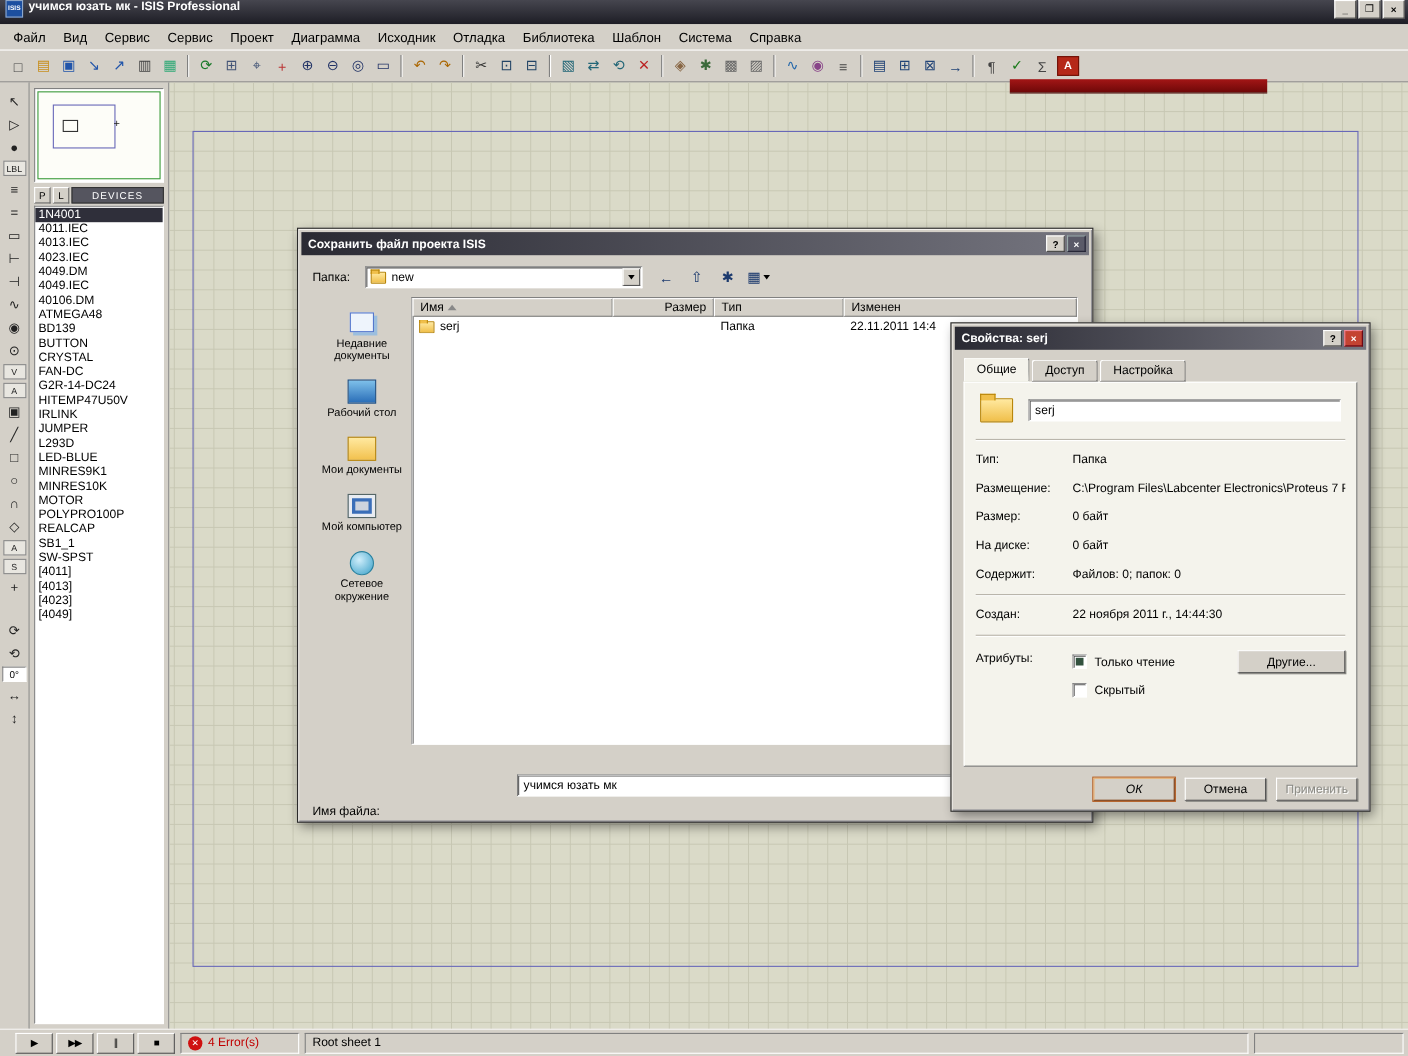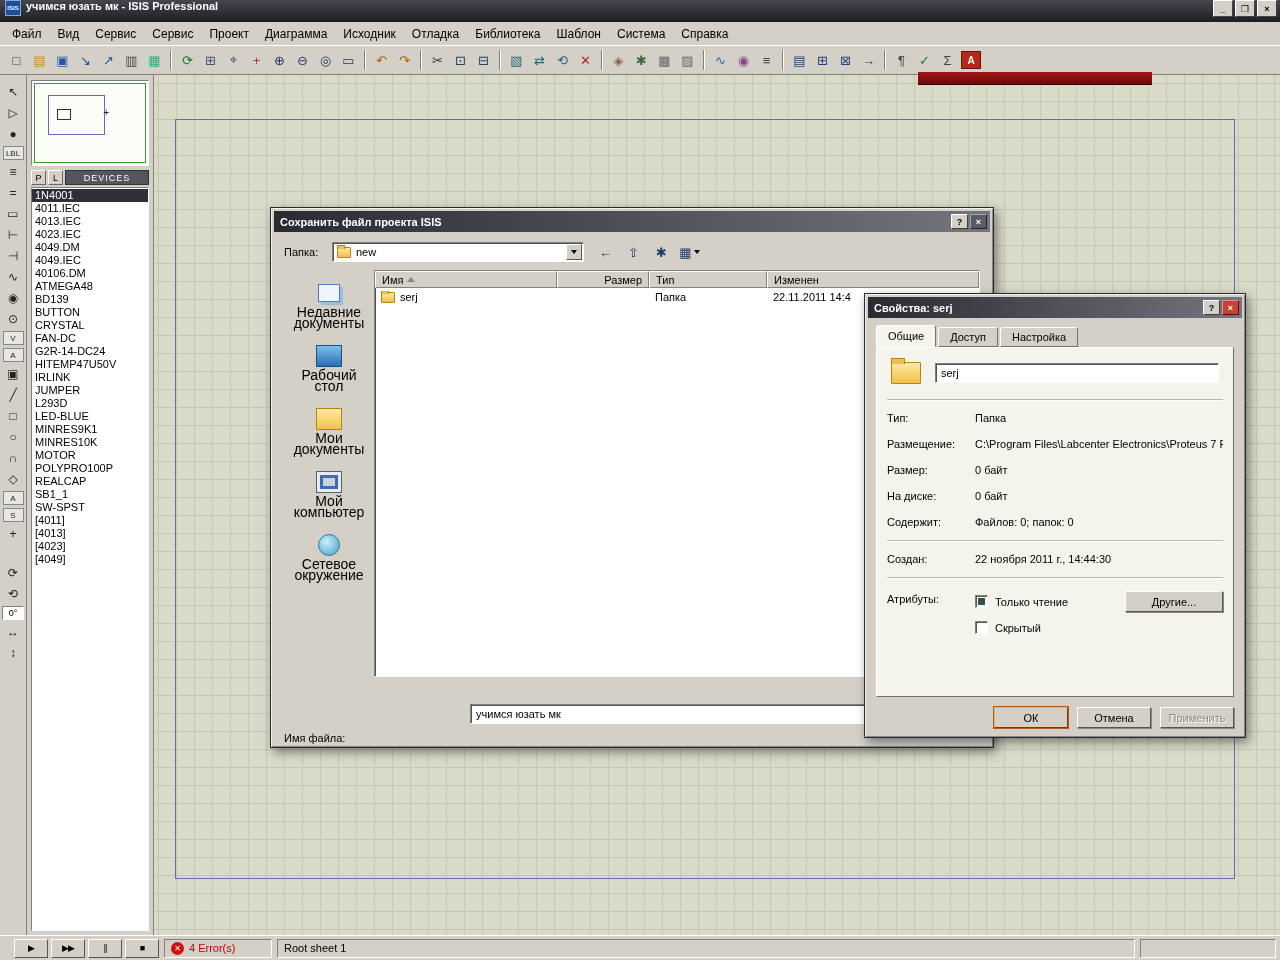--- a/index.html
+++ b/index.html
@@ -75,21 +75,21 @@
   .folder-row label { width:48px; }
   .combo { height:20px; background:#fff; border:1px solid; border-color:#808080 #fff #fff #808080; box-shadow:inset 1px 1px 0 #555; display:flex; align-items:center; gap:5px; padding-left:4px; position:relative; padding-right:20px; }
   .folder-combo { width:252px; }
   .combo-btn { position:absolute; right:1px; top:1px; bottom:1px; width:16px; background:#d4d0c8; border:1px solid; border-color:#fff #555 #555 #fff; display:flex; align-items:center; justify-content:center; }
   .arrow-down { width:0; height:0; border-left:3px solid transparent; border-right:3px solid transparent; border-top:4px solid #000; }
   .nav { display:flex; gap:5px; margin-left:10px; }
   .nav-btn { width:23px; height:20px; display:flex; align-items:center; justify-content:center; font-size:13px; color:#1c3a6e; gap:2px; }
   .save-body { flex:1; display:flex; margin:4px 10px 0; min-height:0; }
   .places { width:90px; display:flex; flex-direction:column; align-items:center; padding-top:12px; gap:16px; flex:none; }
   .place { display:flex; flex-direction:column; align-items:center; gap:3px; width:82px; }
-  .place-label { font-size:14px; text-align:center; line-height:11px; }
+  .place-label { font-size:10px; text-align:center; line-height:11px; }
   .place-icon { width:26px; height:22px; }
   .recent-docs-icon { background:#eef4fc; border:1px solid #5577cc; box-shadow:3px 3px 0 #9bbede; width:22px; height:18px; margin:2px; }
   .desktop-icon { background:linear-gradient(#7ec0ea,#2a6eb8); border:1px solid #1c4f86; }
   .my-documents-icon { background:linear-gradient(#ffe9a0,#f2c14e); border:1px solid #b8860b; }
   .my-computer-icon { background:#cdd3dd; border:1px solid #566; box-shadow:inset 0 0 0 3px #e8ecf2, inset 0 0 0 6px #3a6eb8; }
   .network-icon { background:radial-gradient(circle at 38% 35%,#cfeefb,#3aa0c8); border:1px solid #27809f; border-radius:50%; width:22px; height:22px; margin:0 2px; }
 
   .filelist { flex:1; background:#fff; border:1px solid; border-color:#808080 #fff #fff #808080; box-shadow:inset 1px 1px 0 #555; display:flex; flex-direction:column; min-width:0; }
   .fl-header { display:flex; height:17px; flex:none; }
   .fl-h { background:#d4d0c8; border:1px solid; border-color:#fff #808080 #808080 #fff; display:flex; align-items:center; padding:0 6px; gap:4px; font-size:11px; }
@@ -119,21 +119,21 @@
   .prop-label { width:88px; flex:none; }
   .prop-value { flex:1; white-space:nowrap; overflow:hidden; }
   .attr-row { display:flex; margin-top:8px; }
   .attr-label { width:88px; flex:none; padding-top:2px; }
   .chk-col { flex:1; display:flex; flex-direction:column; gap:9px; }
   .chk-line { display:flex; align-items:center; gap:7px; }
   .checkbox { width:13px; height:13px; background:#fff; border:1px solid; border-color:#808080 #fff #fff #808080; box-shadow:inset 1px 1px 0 #555; position:relative; flex:none; }
   .checkbox.indet::after { content:""; position:absolute; inset:2px; background:#33523f; }
   .btn { height:21px; width:74px; background:#d4d0c8; border:1px solid; border-color:#fff #555 #555 #fff; box-shadow:1px 1px 0 #8a8a84; display:flex; align-items:center; justify-content:center; font-size:11px; flex:none; }
   .btn.other { width:98px; margin-left:auto; }
-  .btn.default { border-color:#e8b070 #7a3810 #7a3810 #e8b070; box-shadow:0 0 0 1px #b35a1e; }
+  .btn.default { border-color:#e8b070 #7a3810 #7a3810 #e8b070; box-shadow:0 0 0 1px #b35a1e;font-style:italic; }
   .btn.disabled { color:#8a8a84; text-shadow:1px 1px 0 #fff; }
   .dlg-buttons { display:flex; justify-content:flex-end; gap:9px; margin:10px 8px 6px; flex:none; }
 </style>
 </head>
 <body>
 
 <div class="app">
 
   <div class="titlebar">
     <div class="app-icon">

